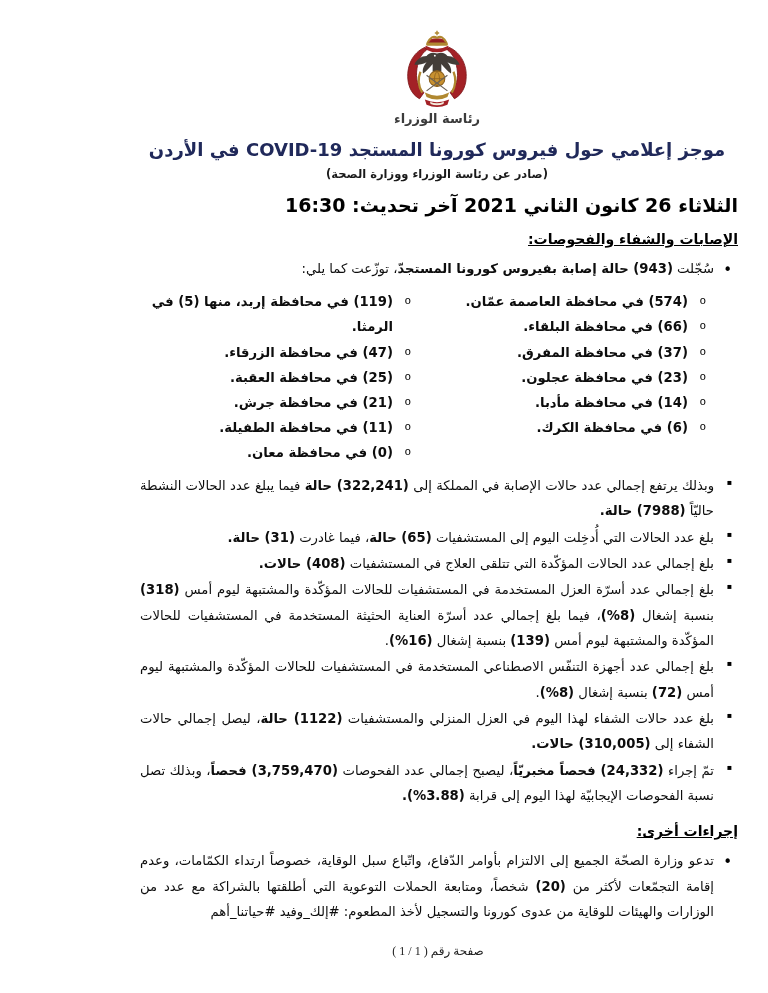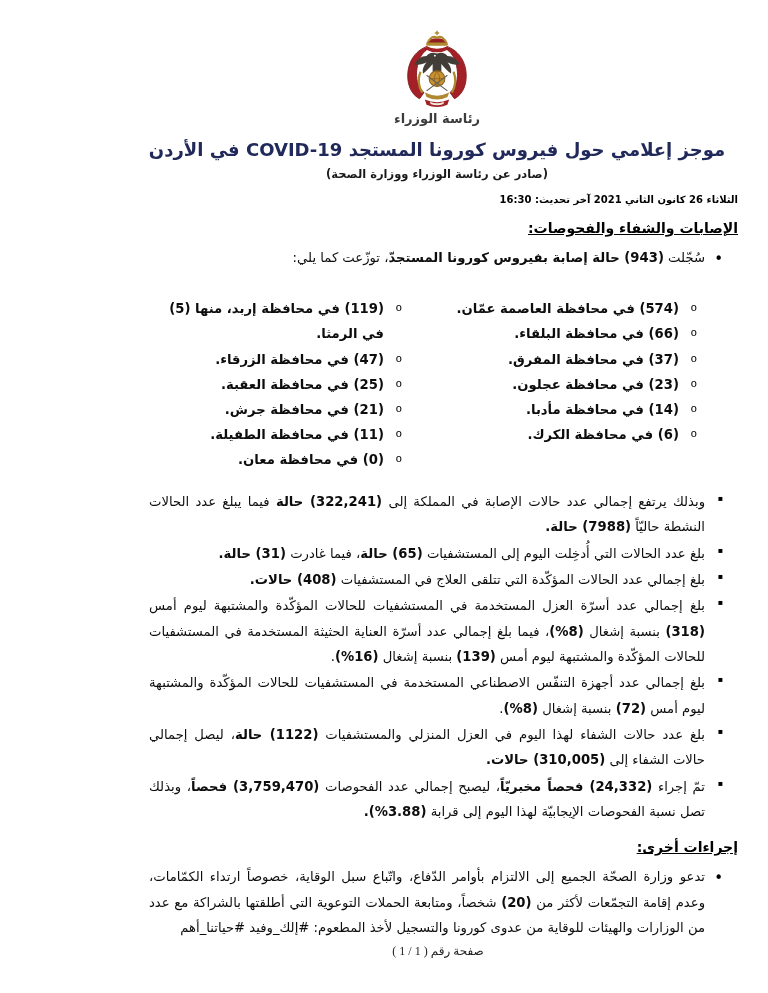--- a/index.html
+++ b/index.html
@@ -8,25 +8,25 @@
     direction:rtl;font-family:"DejaVu Sans",sans-serif;color:#111;
     padding:30px 30px 0 28px;overflow:hidden;position:relative;
   }
   
   .hdr{text-align:center;}
   .emblem{display:block;margin:0 auto;}
   .emblem-caption{font-size:13px;font-weight:bold;color:#3c3c3c;margin-top:1px;
     letter-spacing:-0.5px;}
   .doc-title{font-size:18px;font-weight:bold;color:#20295a;margin:13px 0 0 0;}
   .doc-subtitle{font-size:11.5px;font-weight:bold;color:#1a1a1a;margin-top:7px;}
-  .date-line{font-size:10px;font-weight:bold;color:#000;text-align:right;margin-top:13px;}
+  .date-line{font-size:19px;font-weight:bold;color:#000;text-align:right;margin-top:13px;}
   
   .sec-heading{font-size:14px;font-weight:bold;color:#000000;text-decoration:underline;
     margin:15px 0 0 0;}
-  ul{list-style:none;margin:13px;padding:0;}
+  ul{list-style:none;margin:4px;padding:0;}
   li{position:relative;font-size:13.2px;line-height:1.92;text-align:justify;
     padding-right:20px;color:#0d0d0d;}
   li::before{position:absolute;right:2px;color:#000;}
   ul.round>li::before{content:"•";font-size:15px;top:0;}
   ul.square>li::before{content:"▪";font-size:8px;top:2px;}
   ul.round{margin-top:9px;}
   ul.square{margin-top:4px;}
   ul.square>li{margin-bottom:1px;}
   .b{font-weight:bold;}
   .num{direction:ltr;unicode-bidi:isolate;font-weight:bold;}

